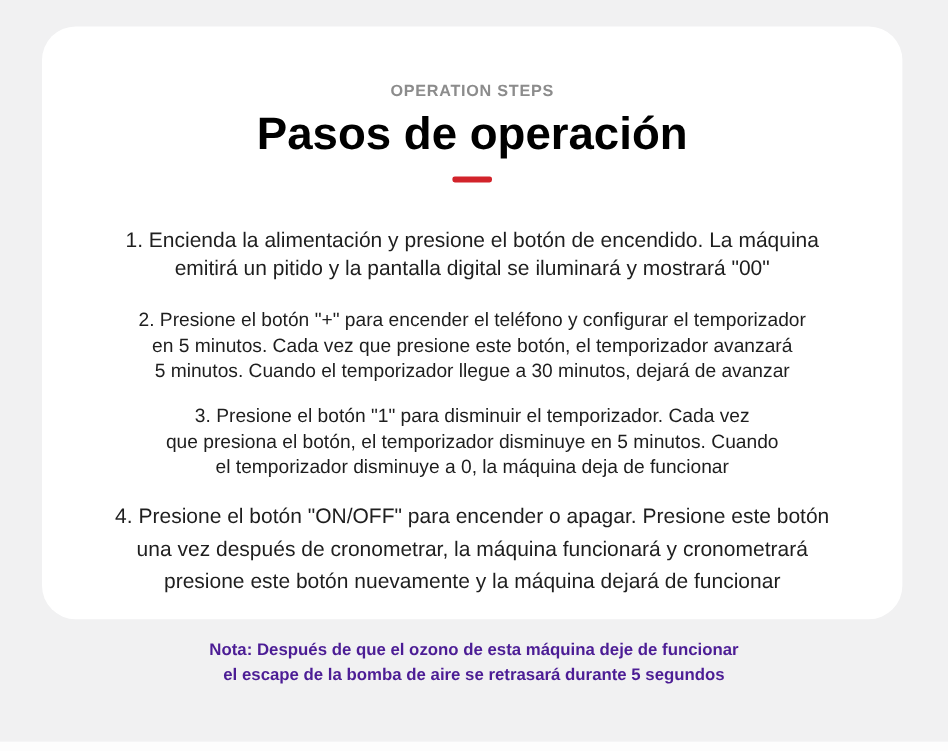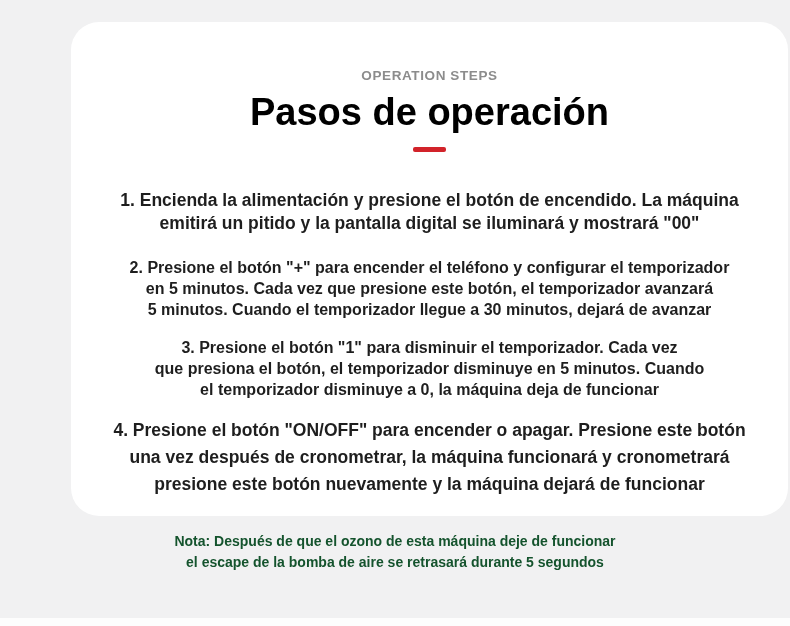--- a/index.html
+++ b/index.html
@@ -15,21 +15,20 @@
   }
   .card {
     position: absolute;
     left: 35px;
     top: 22px;
     width: 717px;
     height: 494px;
     background: #ffffff;
     border-radius: 28px;
     text-align: center;
-    margin-left: 36px;
   }
   .eyebrow {
     margin-top: 46px;
     font-size: 13.5px;
     font-weight: 700;
     letter-spacing: 0.6px;
     color: #8c8c8c;
   }
   .title {
     margin-top: 9px;
@@ -39,41 +38,41 @@
     line-height: 1.1;
   }
   .accent-bar {
     width: 33px;
     height: 5px;
     margin: 13px auto 0 auto;
     border-radius: 2px;
     background: #d2232a;
   }
   .step {
-    font-weight: 700;
+    font-weight: 400;
     color: #1e1e1e;
     white-space: pre-line;
     text-align: center;
   }
   .step-lg { font-size: 17.5px; line-height: 23px; }
   .step-md { font-size: 16px;  line-height: 21px; }
   .step-1 { margin-top: 37px; }
   .step-2 { margin-top: 22px; }
   .step-3 { margin-top: 17px; }
   .step-4 { margin-top: 17px; line-height: 27px; }
   .note {
     position: absolute;
     left: 0;
     top: 531px;
     width: 100%;
     text-align: center;
     font-size: 14px;
     font-weight: 700;
     line-height: 21px;
-    color: #14532d;
+    color: #4c1d95;
     white-space: pre-line;
   }
   .bottom-strip {
     position: absolute;
     left: 0;
     bottom: 0;
     width: 100%;
     height: 8px;
     background: #fdfdfd;
   }

